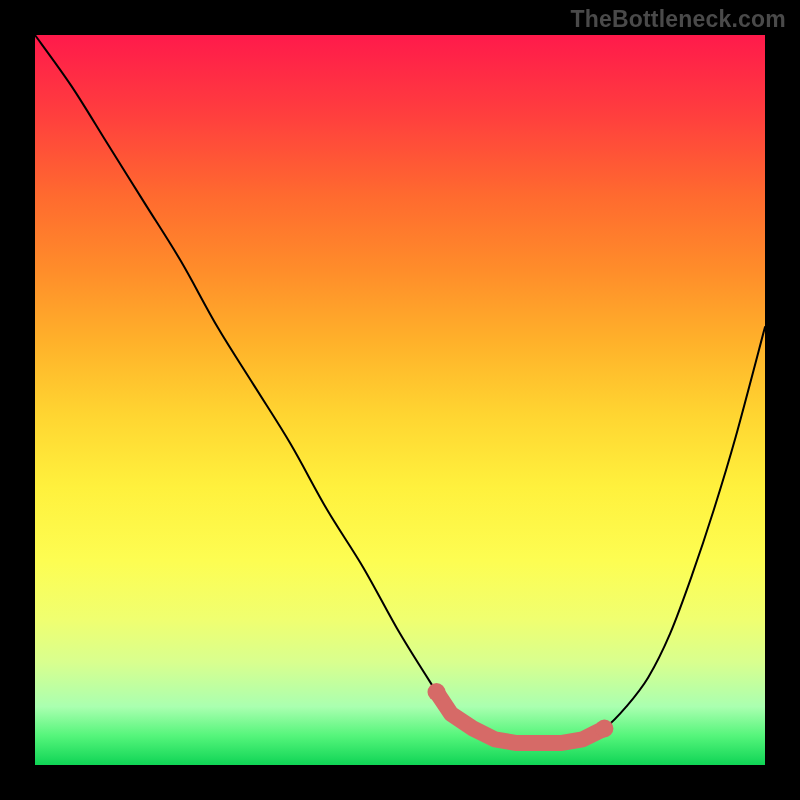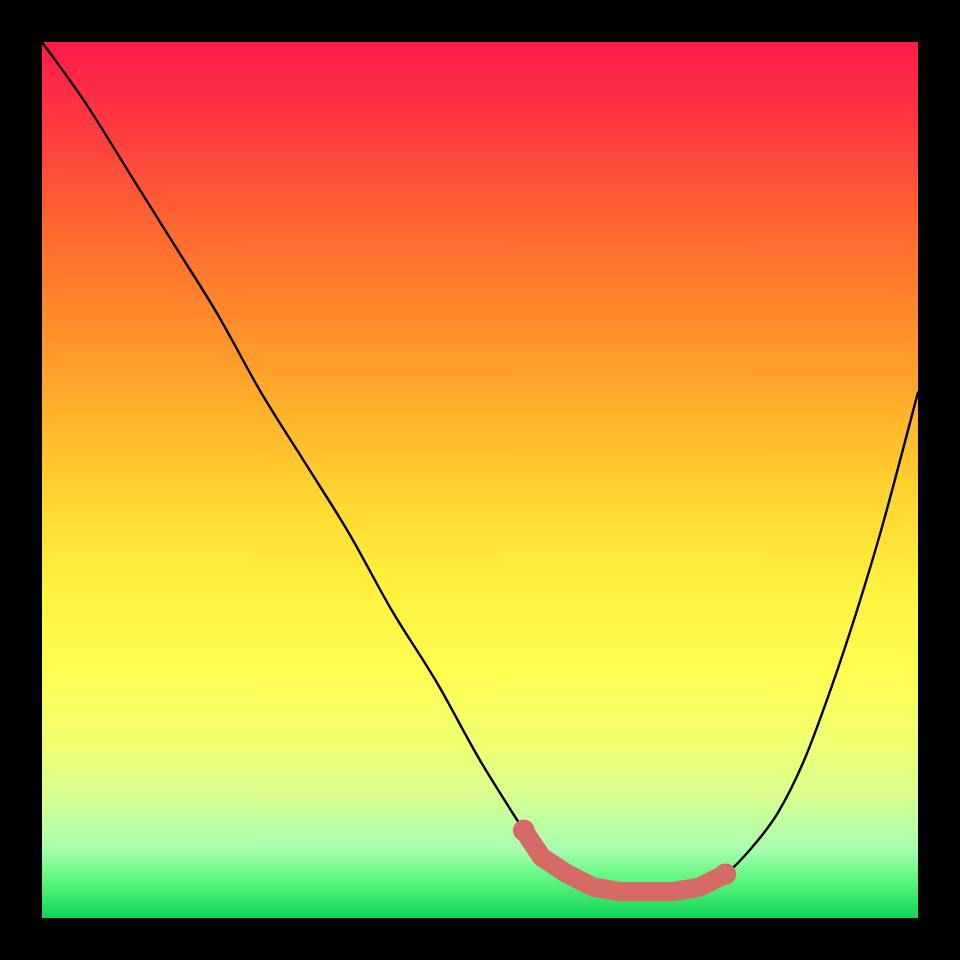--- a/index.html
+++ b/index.html
@@ -55,20 +55,21 @@
     font-size: 23px;
     font-weight: 600;
     letter-spacing: 0.2px;
     user-select: none;
   }
 </style>
 </head>
 <body>
 
 <div class="stage">
+  <div class="watermark">TheBottleneck.com</div>
   <div class="plot">
     <svg viewBox="0 0 730 730">
       <path id="curve-path" fill="none" stroke="#000000" stroke-width="2" stroke-linecap="round" d="M 0.00 0.00 C 6.08 8.52, 24.33 32.85, 36.50 51.10 C 48.67 69.35, 60.83 90.03, 73.00 109.50 C 85.17 128.97, 97.33 148.43, 109.50 167.90 C 121.67 187.37, 133.83 205.62, 146.00 226.30 C 158.17 246.98, 170.33 271.32, 182.50 292.00 C 194.67 312.68, 206.83 330.93, 219.00 350.40 C 231.17 369.87, 243.33 388.12, 255.50 408.80 C 267.67 429.48, 279.83 453.82, 292.00 474.50 C 304.17 495.18, 316.33 512.22, 328.50 532.90 C 340.67 553.58, 352.83 577.92, 365.00 598.60 C 377.17 619.28, 392.98 643.62, 401.50 657.00 C 410.02 670.38, 410.02 672.82, 416.10 678.90 C 422.18 684.98, 430.70 689.24, 438.00 693.50 C 445.30 697.76, 452.60 702.02, 459.90 704.45 C 467.20 706.88, 474.50 707.49, 481.80 708.10 C 489.10 708.71, 496.40 708.10, 503.70 708.10 C 511.00 708.10, 518.30 708.71, 525.60 708.10 C 532.90 707.49, 540.20 706.88, 547.50 704.45 C 554.80 702.02, 562.10 698.98, 569.40 693.50 C 576.70 688.02, 584.00 680.12, 591.30 671.60 C 598.60 663.08, 605.90 654.57, 613.20 642.40 C 620.50 630.23, 627.80 615.63, 635.10 598.60 C 642.40 581.57, 649.70 560.88, 657.00 540.20 C 664.30 519.52, 671.60 497.62, 678.90 474.50 C 686.20 451.38, 692.28 431.92, 700.80 401.50 C 709.32 371.08, 725.13 310.25, 730.00 292.00"></path>
       <g id="marker-group">
           <path d="M 401.50 657.00 L 416.10 678.90 L 438.00 693.50 L 459.90 704.45 L 481.80 708.10 L 503.70 708.10 L 525.60 708.10 L 547.50 704.45 L 569.40 693.50" fill="none" stroke="#d66a67" stroke-width="16" stroke-linecap="round" stroke-linejoin="round"></path>
           <circle cx="401.50" cy="657.00" r="9" fill="#d66a67"></circle>
           <circle cx="569.40" cy="693.50" r="9" fill="#d66a67"></circle>
         </g>
     </svg>
   </div>

